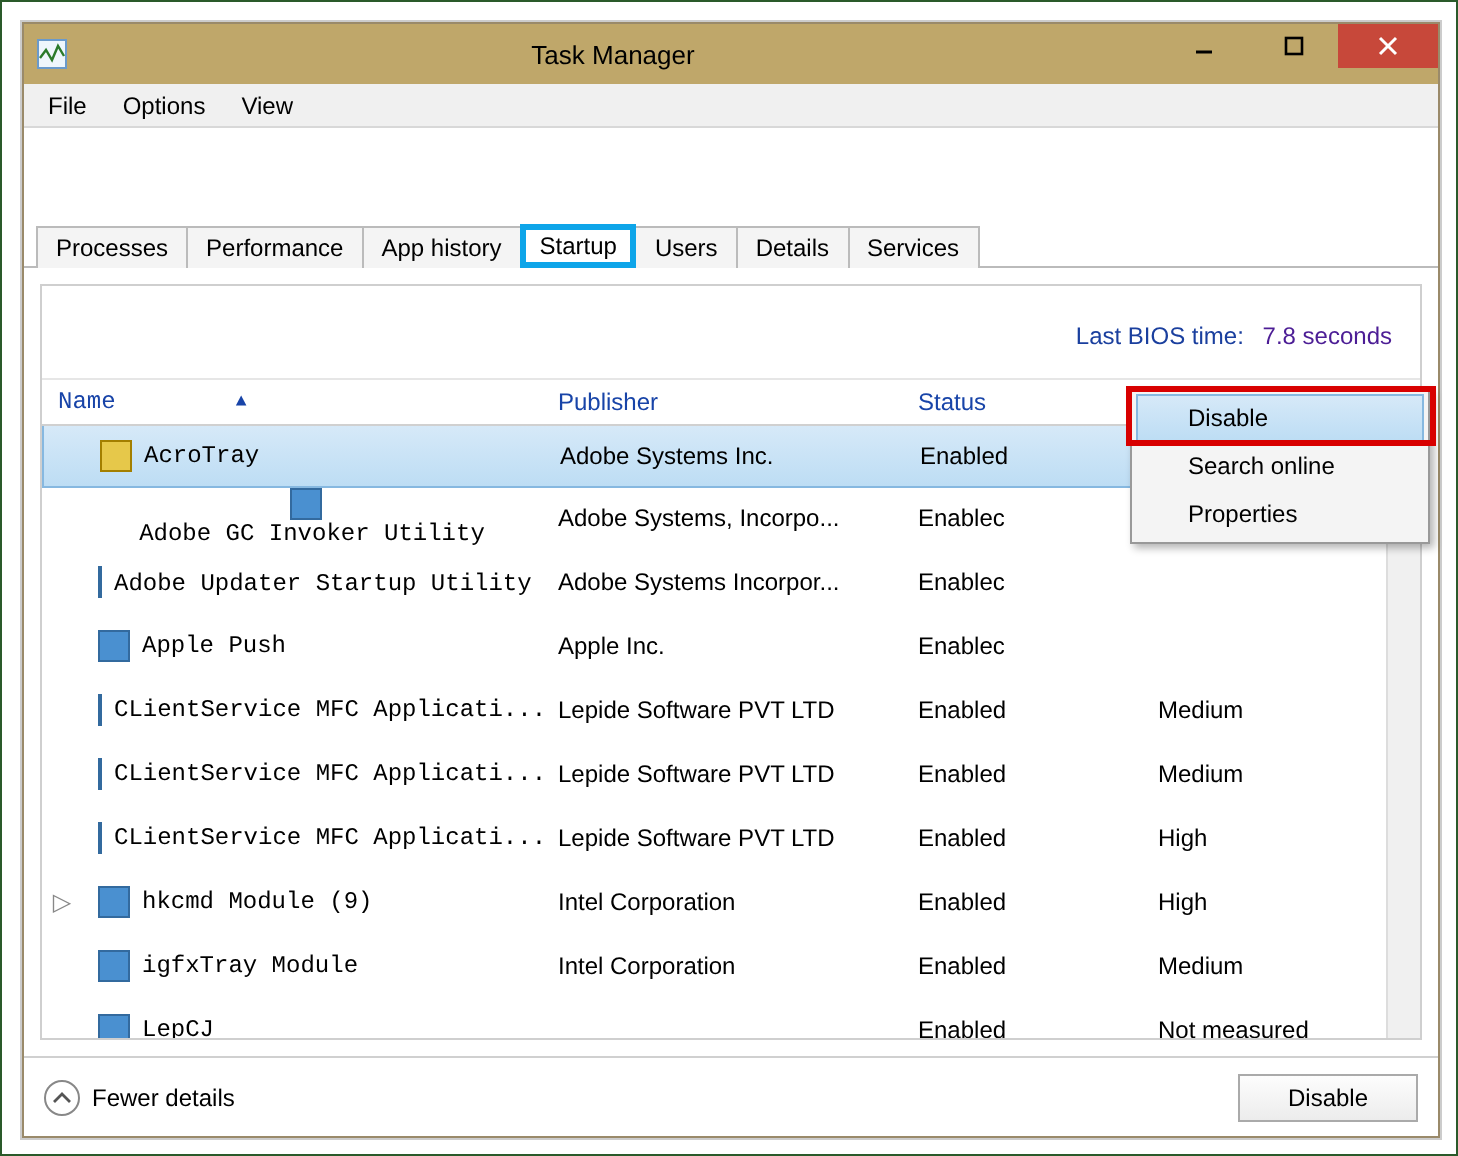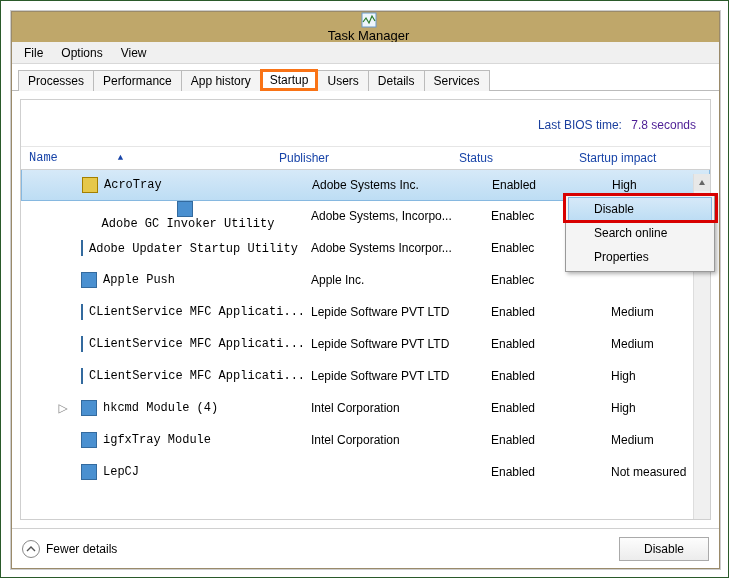--- a/index.html
+++ b/index.html
@@ -6,71 +6,71 @@
   body { font-family: "Segoe UI", Tahoma, sans-serif; font-size: 12px; background: #fff; }
   .outer { width: 729px; height: 578px; background: #fff; padding: 10px; border: 1px solid #2a5a2a;}
   .window {
     width: 709px; height: 558px; background: #fff; border: 1px solid #9a8a6a;
     box-shadow: 0 0 0 1px #ccc;
     display: flex; flex-direction: column;
   }
   .titlebar {
     height: 30px; background: linear-gradient(#bfa76a,#bfa76a);
     display: flex; align-items: center; justify-content: space-between;
-    padding: 0 0 0 6px; color: #000; flex-direction: column;
+    padding: 0 0 0 6px; color: #000;
   }
   .titlebar-left { display:flex; align-items:center; gap:6px;}
   .tb-icon { width:16px; height:16px;}
   .title { flex:1; text-align:center; font-size:13px; color:#000;}
   .winbtns { display:flex; height:100%;}
   .winbtn {
     width:45px; height:22px; display:flex; align-items:center; justify-content:center;
     background:#bfa76a; border-left:none; color:#000;
   }
   .winbtn.close { background:#c7483a; color:#fff; width:50px;}
   .winbtn svg { width:12px; height:12px;}
   .menubar {
     height:22px; background:#f0f0f0; border-bottom:1px solid #d8d8d8;
     display:flex; align-items:center; padding:0 4px; gap:2px;
   }
   .menu-item { padding:2px 8px; font-size:12px;}
   .tabstrip {
     display:flex; align-items:flex-end; padding:4px 6px 0 6px;
-    border-bottom:1px solid #bbb; background:#fff; gap:0;
+    border-bottom:1px solid #bbb; background:#fff; gap:0;margin-top:43px;
   }
   .tab {
     padding:3px 9px; border:1px solid #bbb; border-bottom:none;
     background:#f4f4f4; font-size:12px; margin-right:-1px;
     position:relative; top:1px;
   }
   .tab.active {
     background:#fff; z-index:2; border-bottom:1px solid #fff;
   }
-  .tab.highlight { border:3px solid #f97316; padding:1px 7px;text-align:center;}
+  .tab.highlight { border:3px solid #0ea5e9; padding:1px 7px;text-align:center;}
   .inner {
     flex:1; display:flex; flex-direction:column; margin:8px; border:1px solid #cfcfcf;
     position:relative; overflow:hidden;
   }
   .bios {
     text-align:right; padding:18px 14px 14px 0; font-size:12px; color:#1a3f9e;
   }
   .bios .val { color:#4c1d95; margin-left:6px;}
   .headers {
     display:flex; border-bottom:1px solid #d0d0d0; border-top:1px solid #e6e6e6;
     font-size:12px; color:#1844a8; height:24px; align-items:center;
   }
   .headers > div { padding:0 8px; display:flex; align-items:center; height:100%;}
   .col-name { width:250px;font-family:Liberation Mono, monospace;}
   .col-pub { width:180px;}
   .col-status { width:120px;}
   .col-impact { flex:1;}
   .sort-arrow { color:#1844a8; font-size:9px; margin-left:60px;}
   .rows { flex:1; overflow:hidden;}
   .row {
-    display:flex; height:32px; align-items:center; font-size:12px; color:#000;padding-left:32px;
+    display:flex; height:32px; align-items:center; font-size:12px; color:#000;
   }
   .row.selected {
     background: linear-gradient(#d6e9f8,#bdddf4);
     border:1px solid #86b8e0; margin:-1px 0;
   }
   .row > div { padding:0 8px; white-space:nowrap; overflow:hidden; text-overflow:ellipsis;}
   .expander { width:20px; display:flex; justify-content:center; color:#888;}
   .app-icon { width:16px; height:16px; margin-right:6px; display:inline-block; vertical-align:middle;}
   .scrollbar { position:absolute; right:0; top:74px; bottom:0; width:17px; background:#f0f0f0; border-left:1px solid #ddd;}
   .scroll-btn { height:17px; background:#e8e8e8; display:flex; align-items:center;justify-content:center;}
@@ -239,21 +239,21 @@
               <span>CLientService MFC Applicati...</span>
             </div>
             <div class="col-pub">Lepide Software PVT LTD</div>
             <div class="col-status">Enabled</div>
             <div class="col-impact">High</div>
           </div>
           <div class="row">
             <div class="expander">▷</div>
             <div class="col-name" style="width: 230px; display: flex; align-items: center;">
               <span class="app-icon icon-generic"></span>
-              <span>hkcmd Module (4)</span>
+              <span>hkcmd Module (9)</span>
             </div>
             <div class="col-pub">Intel Corporation</div>
             <div class="col-status">Enabled</div>
             <div class="col-impact">High</div>
           </div>
           <div class="row">
             <div class="expander"></div>
             <div class="col-name" style="width: 230px; display: flex; align-items: center;">
               <span class="app-icon icon-generic"></span>
               <span>igfxTray Module</span>

